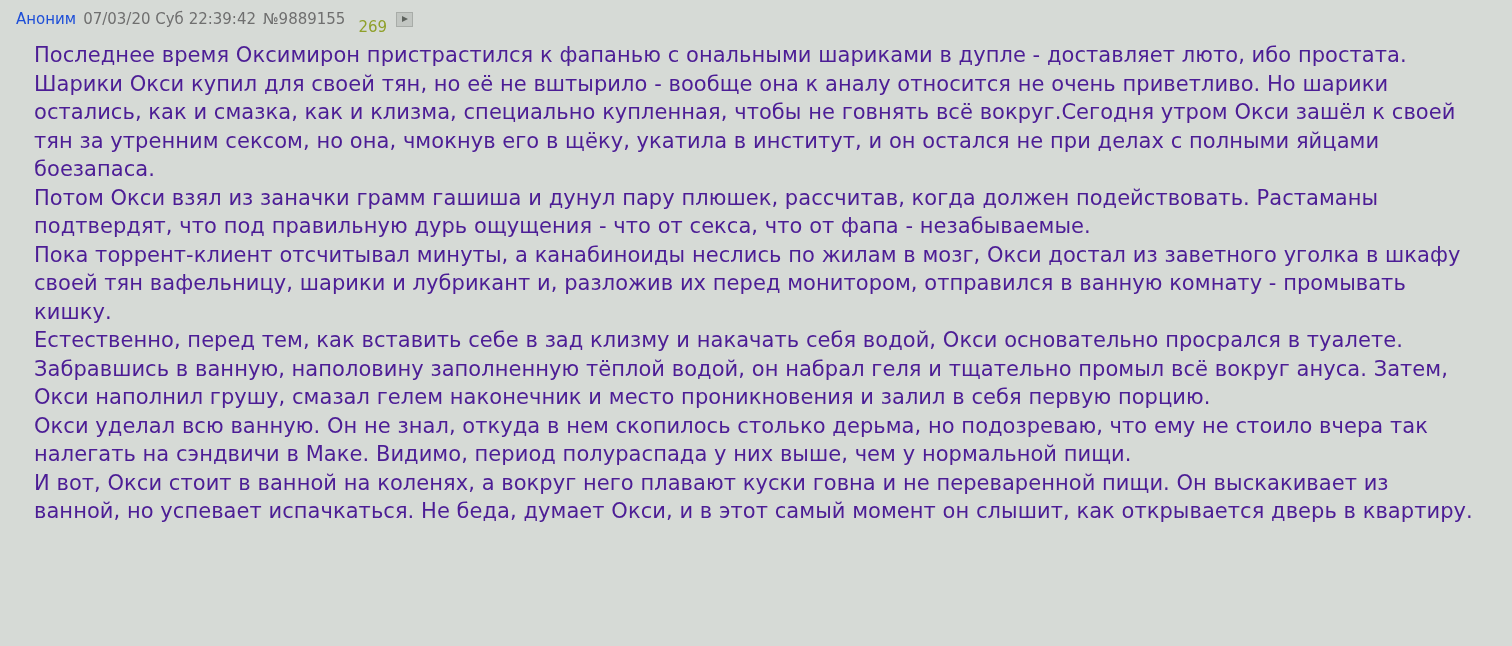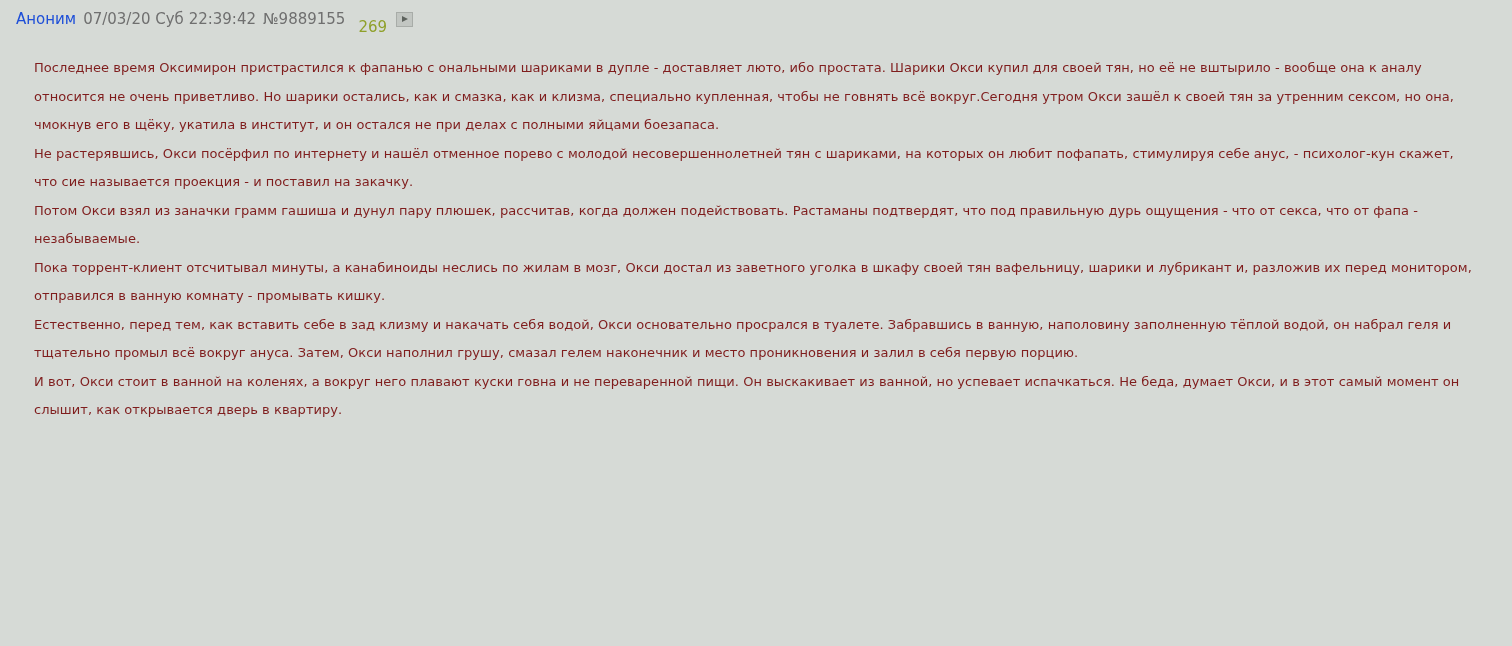--- a/index.html
+++ b/index.html
@@ -60,25 +60,25 @@
     position: absolute;
     left: 5px;
     top: 3px;
     width: 0;
     height: 0;
     border-left: 6px solid #5d625d;
     border-top: 3.5px solid transparent;
     border-bottom: 3.5px solid transparent;
   }
   .post-body {
-    margin-top: 24px;
+    margin-top: 11px;
     padding: 0 18px 0 20px;
-    font-size: 13px;
+    font-size: 21px;
     line-height: 28.5px;
-    color: #7f1d1d;
+    color: #4c1d95;
     letter-spacing: 0.05px;
   }
   .post-body p {
     margin: 0;
   }
 </style>
 </head>
 <body>
 
 <div class="post">
@@ -86,20 +86,20 @@
   <div class="post-header">
     <span class="author">Аноним</span>
     <span class="date">07/03/20 Суб 22:39:42</span>
     <span class="postnum">№9889155</span>
     <span class="replycount">269</span>
     <span class="play-badge"></span>
   </div>
 
   <div class="post-body">
     <p>Последнее время Оксимирон пристрастился к фапанью с ональными шариками в дупле - доставляет люто, ибо простата. Шарики Окси купил для своей тян, но её не вштырило - вообще она к аналу относится не очень приветливо. Но шарики остались, как и смазка, как и клизма, специально купленная, чтобы не говнять всё вокруг.Сегодня утром Окси зашёл к своей тян за утренним сексом, но она, чмокнув его в щёку, укатила в институт, и он остался не при делах с полными яйцами боезапаса.</p>
-    <p>Не растерявшись, Окси посёрфил по интернету и нашёл отменное порево с молодой несовершеннолетней тян с шариками, на которых он любит пофапать, стимулируя себе анус, - психолог-кун скажет, что сие называется проекция - и поставил на закачку.</p>
     <p>Потом Окси взял из заначки грамм гашиша и дунул пару плюшек, рассчитав, когда должен подействовать. Растаманы подтвердят, что под правильную дурь ощущения - что от секса, что от фапа - незабываемые.</p>
     <p>Пока торрент-клиент отсчитывал минуты, а канабиноиды неслись по жилам в мозг, Окси достал из заветного уголка в шкафу своей тян вафельницу, шарики и лубрикант и, разложив их перед монитором, отправился в ванную комнату - промывать кишку.</p>
     <p>Естественно, перед тем, как вставить себе в зад клизму и накачать себя водой, Окси основательно просрался в туалете. Забравшись в ванную, наполовину заполненную тёплой водой, он набрал геля и тщательно промыл всё вокруг ануса. Затем, Окси наполнил грушу, смазал гелем наконечник и место проникновения и залил в себя первую порцию.</p>
+    <p>Окси уделал всю ванную. Он не знал, откуда в нем скопилось столько дерьма, но подозреваю, что ему не стоило вчера так налегать на сэндвичи в Маке. Видимо, период полураспада у них выше, чем у нормальной пищи.</p>
     <p>И вот, Окси стоит в ванной на коленях, а вокруг него плавают куски говна и не переваренной пищи. Он выскакивает из ванной, но успевает испачкаться. Не беда, думает Окси, и в этот самый момент он слышит, как открывается дверь в квартиру.</p>
   </div>
 
 </div>
 
 </body></html>

